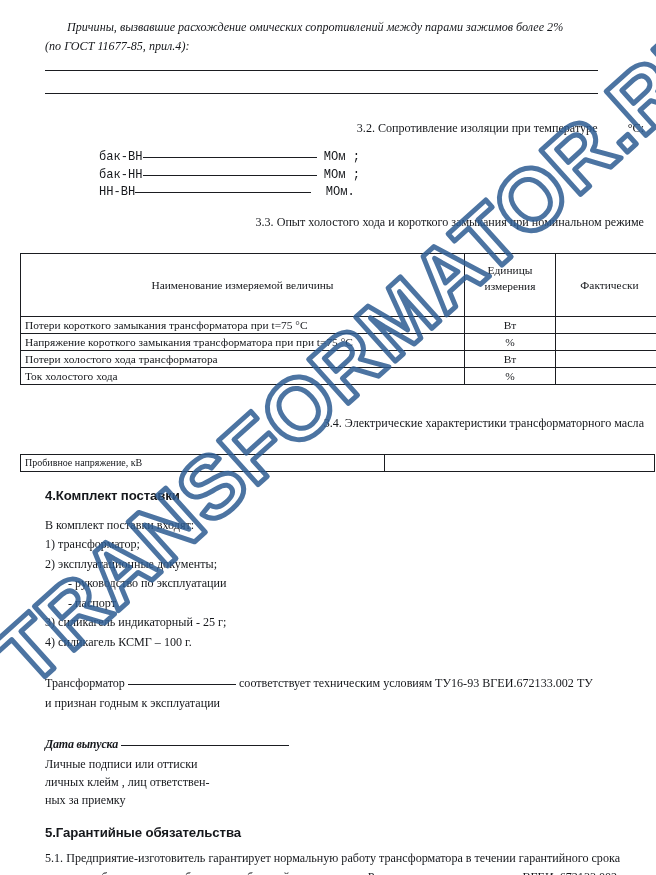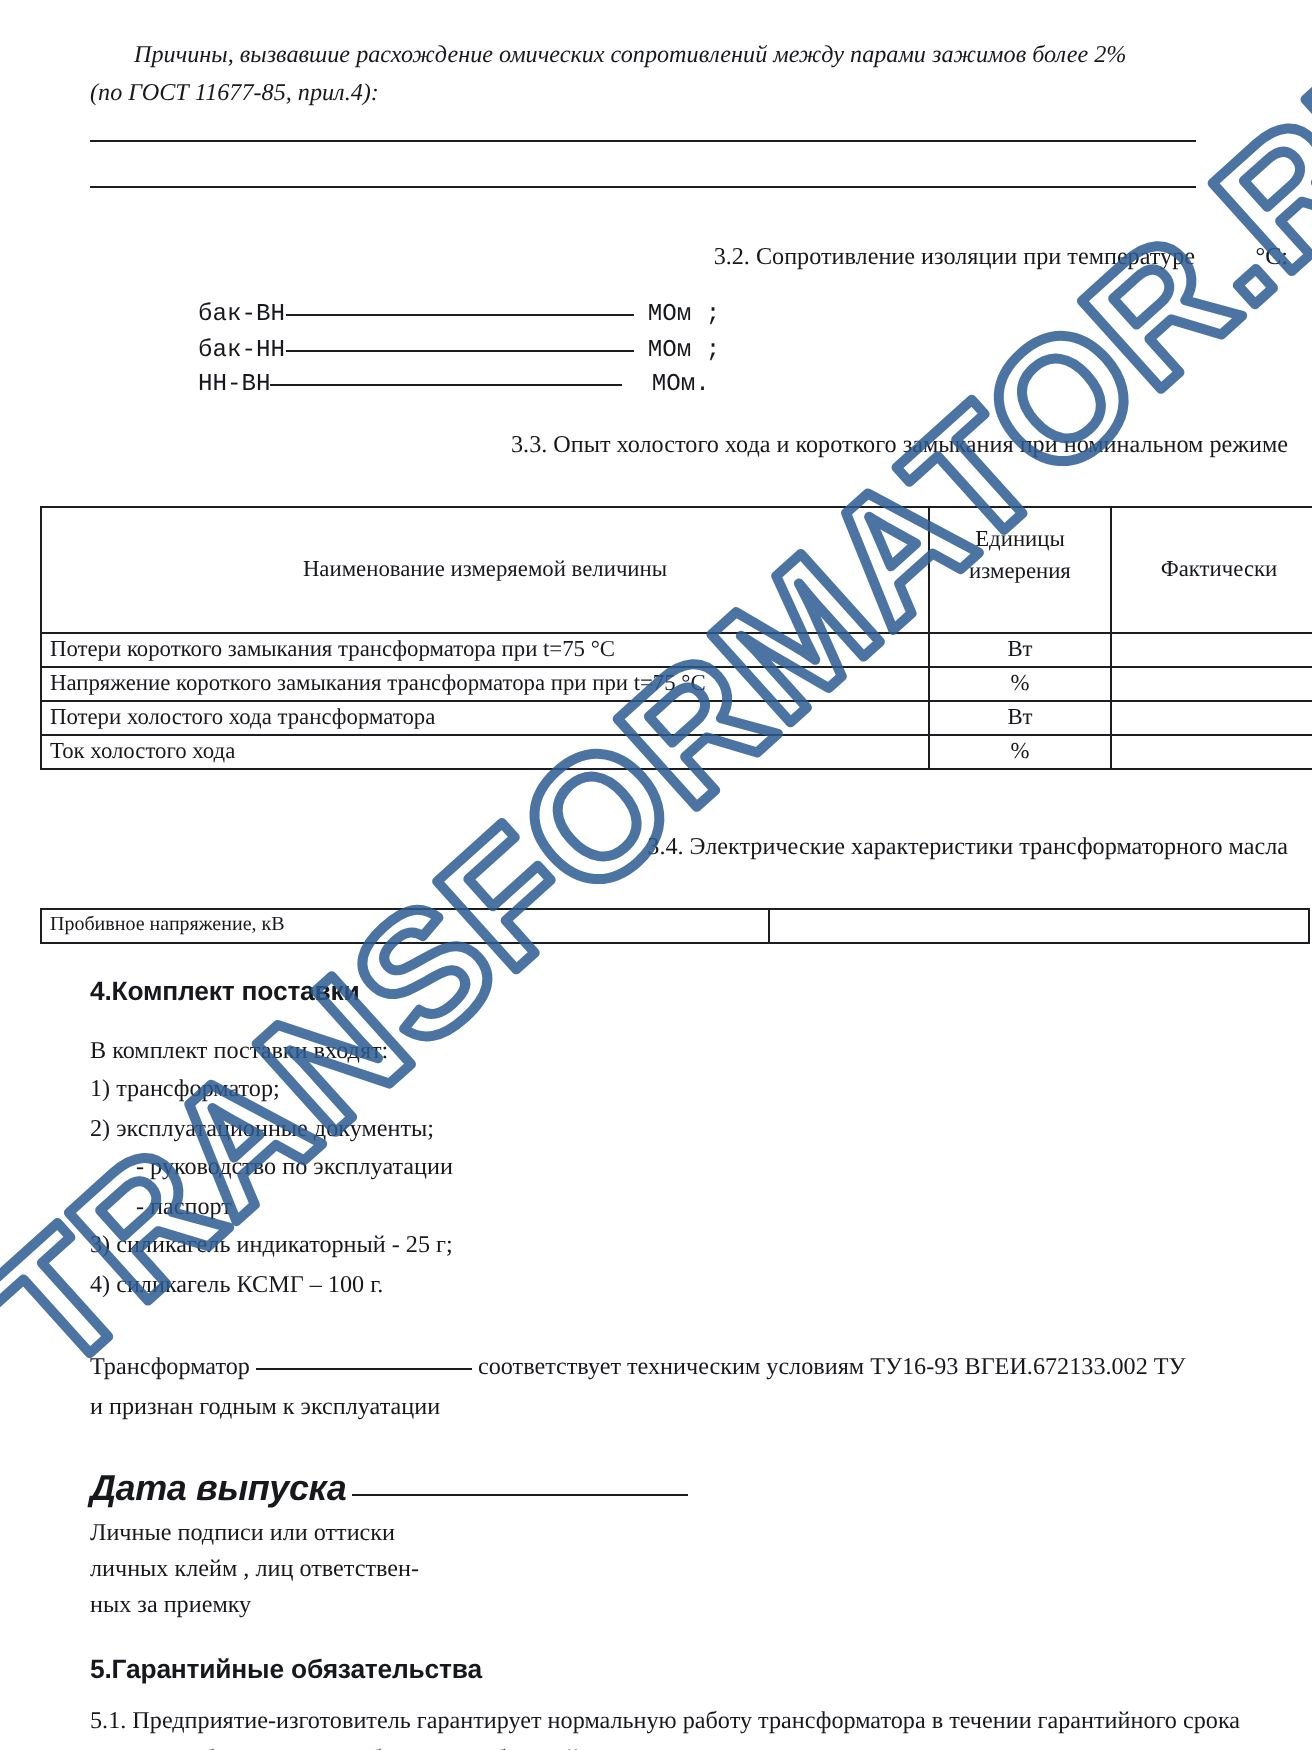--- a/index.html
+++ b/index.html
@@ -130,22 +130,22 @@
   h2.heading {
     font-family: "Liberation Sans", "DejaVu Sans", sans-serif;
     font-size: 13.2px;
     font-weight: 700;
     margin: 0;
     padding-left: 45px;
     line-height: 20px;
     letter-spacing: -0.1px;
   }
   .date-label {
-    font-family: Liberation Sans, sans-serif;
-    font-size: 18px;
+    font-family: Liberation Serif, serif;
+    font-size: 12px;
     font-weight: 700;
     font-style: italic;
     letter-spacing: -0.2px;
   }
 
   .list-line {
     font-size: 12.1px;
     line-height: 19.5px;
     padding-left: 45px;
     margin: 0;

